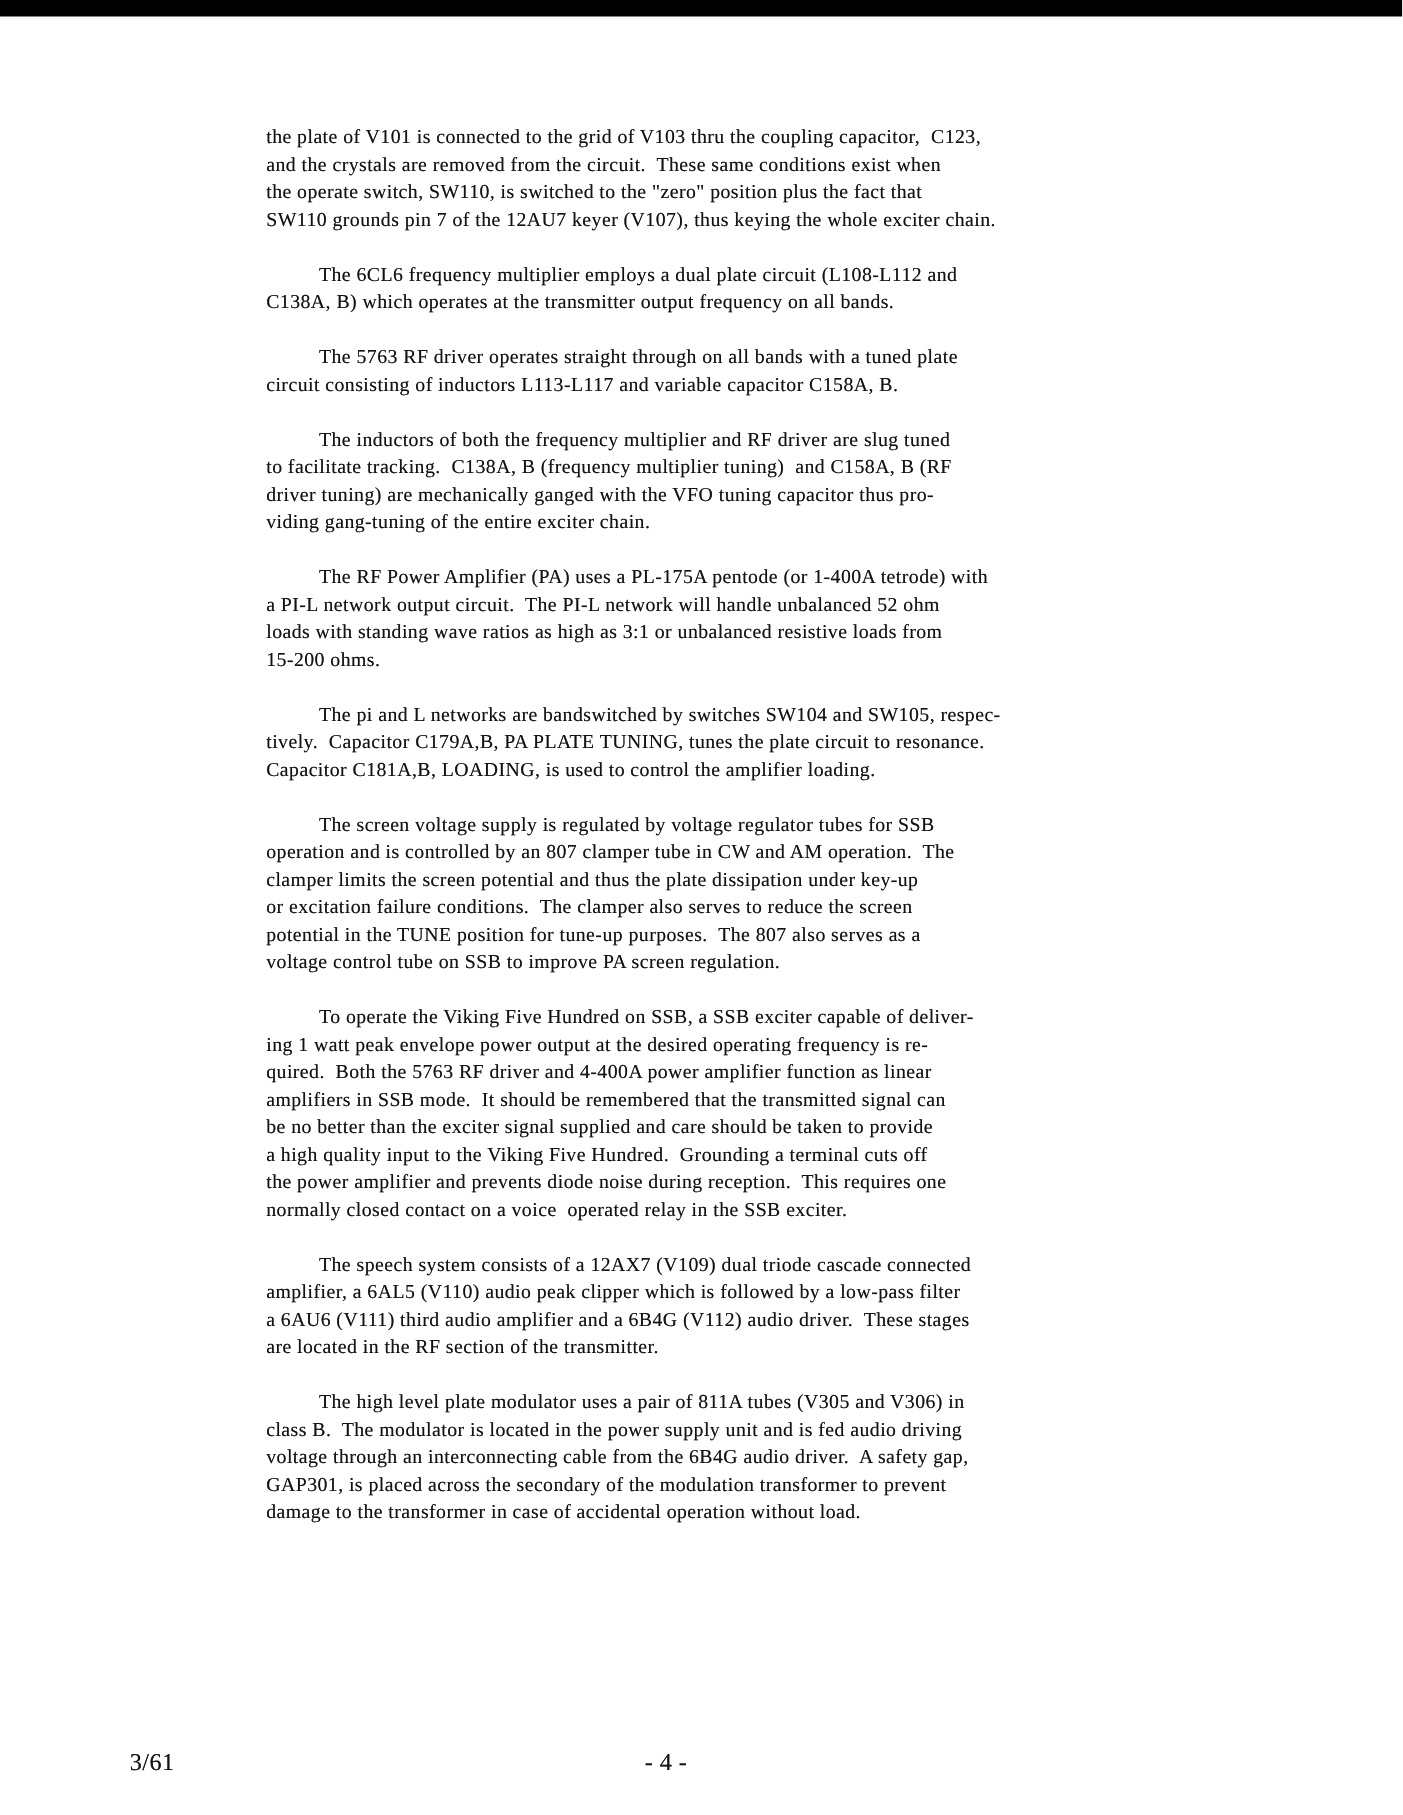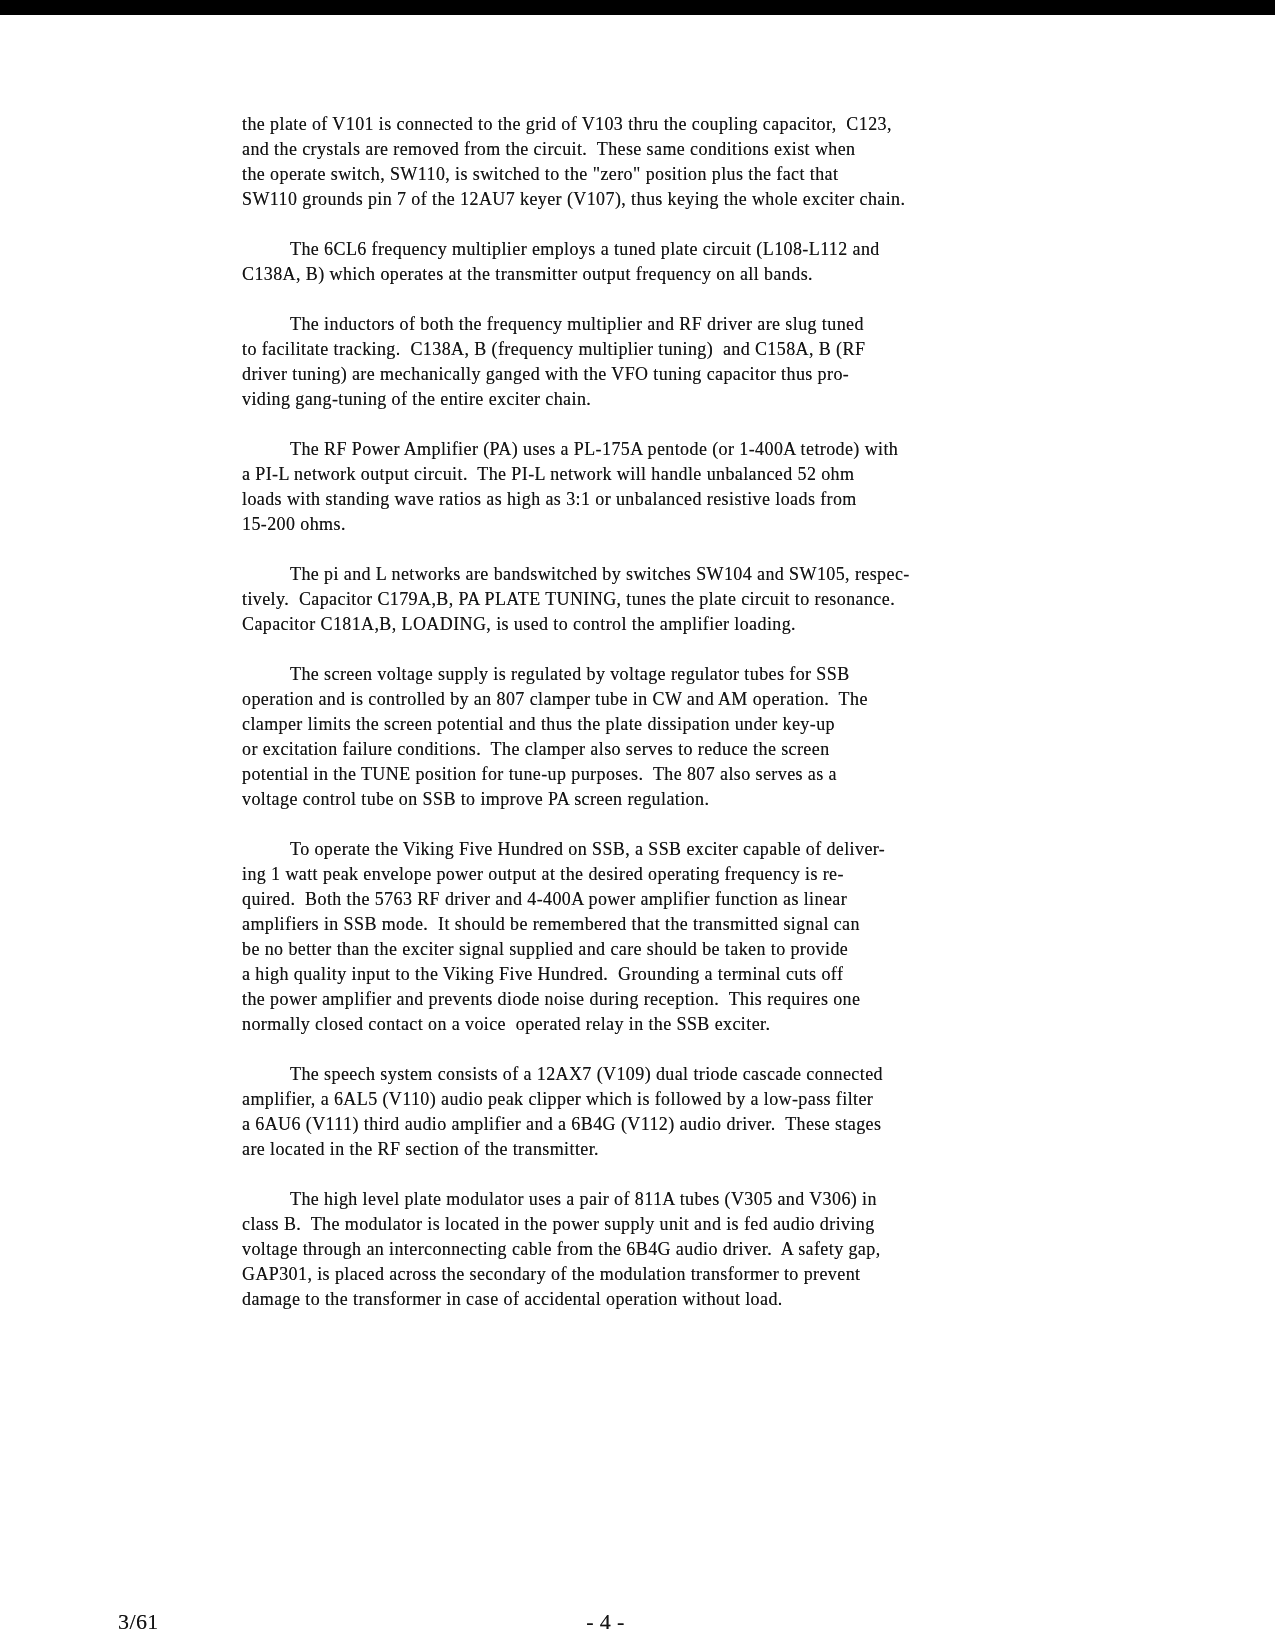--- a/index.html
+++ b/index.html
@@ -56,21 +56,20 @@
   .footer {
     position: absolute;
     top: 1589px;
     left: 0;
     width: 1275px;
     height: 25px;
     font-size: 22px;
     line-height: 25px;
     letter-spacing: 0.4px;
     text-shadow: 0 0 0.5px rgba(0,0,0,0.55);
-    margin-top: 20px;
   }
   .footer .date-code {
     position: absolute;
     left: 118px;
     top: 0;
   }
   .footer .page-num {
     position: absolute;
     left: 50%;
     top: 0;
@@ -84,23 +83,25 @@
 
   <div class="scan-bar"></div>
 
   <div class="doc-body">
 
     <div class="para">the plate of V101 is connected to the grid of V103 thru the coupling capacitor,  C123,
 and the crystals are removed from the circuit.  These same conditions exist when
 the operate switch, SW110, is switched to the "zero" position plus the fact that
 SW110 grounds pin 7 of the 12AU7 keyer (V107), thus keying the whole exciter chain.</div>
 
-    <div class="para indent">The 6CL6 frequency multiplier employs a tuned plate circuit (L108-L112 and
+    <div class="para indent">The 6CL6 frequency multiplier employs a dual plate circuit (L108-L112 and
 C138A, B) which operates at the transmitter output frequency on all bands.</div>
 
+    <div class="para indent">The 5763 RF driver operates straight through on all bands with a tuned plate
+circuit consisting of inductors L113-L117 and variable capacitor C158A, B.</div>
 
     <div class="para indent">The inductors of both the frequency multiplier and RF driver are slug tuned
 to facilitate tracking.  C138A, B (frequency multiplier tuning)  and C158A, B (RF
 driver tuning) are mechanically ganged with the VFO tuning capacitor thus pro-
 viding gang-tuning of the entire exciter chain.</div>
 
 
     <div class="para indent">The RF Power Amplifier (PA) uses a PL-175A pentode (or 1-400A tetrode) with
 a PI-L network output circuit.  The PI-L network will handle unbalanced 52 ohm
 loads with standing wave ratios as high as 3:1 or unbalanced resistive loads from

